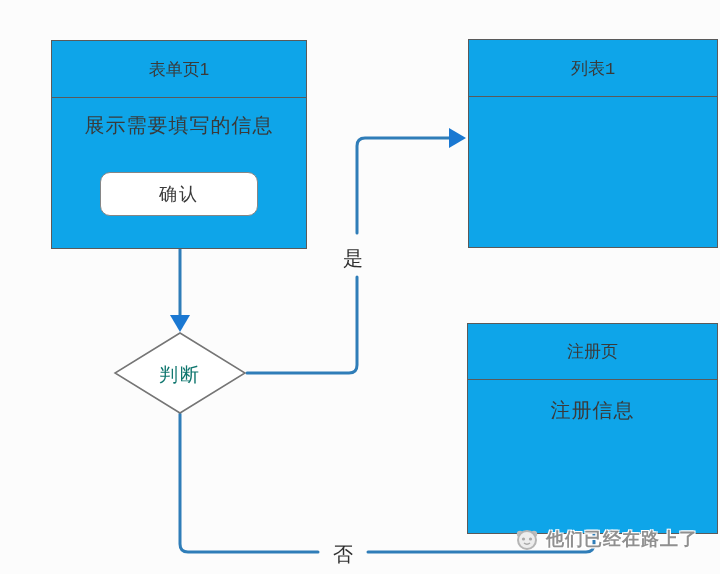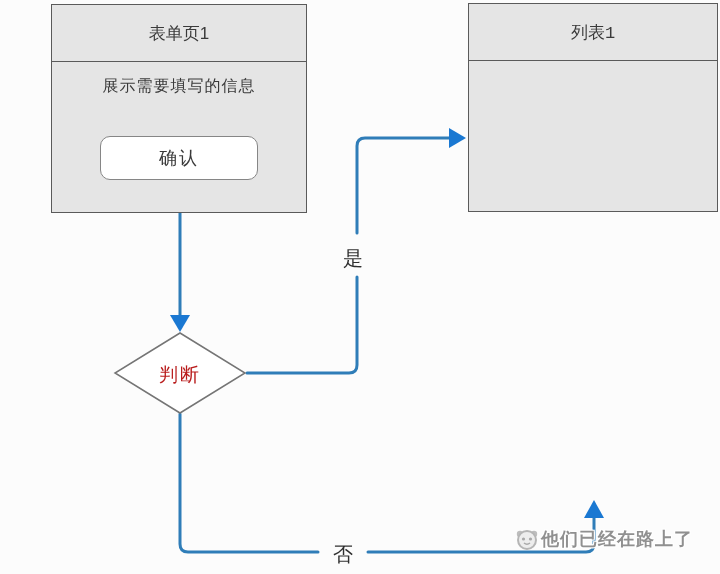--- a/index.html
+++ b/index.html
@@ -8,64 +8,65 @@
     width:720px;height:574px;
     background:#fcfcfc;
     font-family:"Liberation Sans","DejaVu Sans",sans-serif;
     color:#333333;
     overflow:hidden;
   }
   .stage *{box-sizing:border-box;}
   .layer{position:absolute;left:0;top:0;z-index:1;}
   .node{
     position:absolute;
-    background:#e5e5e5;
+    background:#0ea5e9;
     border:1.5px solid #5a5a5a;
     z-index:2;
+    margin-top:36px;
   }
   .node-header{
     height:57px;
     display:flex;align-items:center;justify-content:center;
     border-bottom:1.5px solid #5a5a5a;
     font-size:17px;color:#3a3a3a;
   }
   .node-body{
     text-align:center;
     padding-top:14px;
-    font-size:16px;color:#3a3a3a;
+    font-size:20px;color:#3a3a3a;
     letter-spacing:1px;
   }
   .node-form{left:51px;top:4px;width:256px;height:209px;}
   .node-list{left:468px;top:3px;width:250px;height:209px;font-family:Liberation Mono, monospace;}
   .node-register{left:467px;top:287px;width:251px;height:211px;}
   .node-register .node-header{height:56px;}
   .node-register .node-body{padding-top:17px;}
   .wire-button{
     position:absolute;left:48px;top:131px;
     width:158px;height:44px;
     border:1.5px solid #868686;border-radius:10px;
     background:#ffffff;
     display:flex;align-items:center;justify-content:center;
     font-size:18px;color:#3a3a3a;letter-spacing:2px;
   }
   .diamond-label{
     position:absolute;left:140px;top:362px;width:80px;
-    text-align:center;font-size:19px;color:#b91c1c;
+    text-align:center;font-size:19px;color:#0f766e;
     letter-spacing:2px;z-index:3;
   }
   .edge-label{
     position:absolute;font-size:20px;color:#2f2f2f;
     z-index:3;white-space:nowrap;letter-spacing:1px;
   }
   .label-click{left:49px;top:263px;}
   .label-yes{left:343px;top:245px;}
   .label-no{left:333px;top:541px;}
   .watermark{
     position:absolute;left:513px;top:527px;
-    display:flex;align-items:center;
+    display:flex;align-items:center;gap:5px;
     z-index:4;
   }
   .watermark .wm-text{
     font-size:18px;font-weight:bold;color:#909090;
     letter-spacing:1px;
     text-shadow:-1px -1px 0 #ffffff,1px -1px 0 #ffffff,-1px 1px 0 #ffffff,1px 1px 0 #ffffff;
   }
 </style>
 </head>
 <body>
@@ -89,20 +90,24 @@
   <div class="node node-form">
     <div class="node-header">表单页1</div>
     <div class="node-body">展示需要填写的信息</div>
     <div class="wire-button">确认</div>
   </div>
 
   <div class="node node-list">
     <div class="node-header">列表1</div>
   </div>
 
+  <div class="node node-register">
+    <div class="node-header">注册页</div>
+    <div class="node-body">注册信息</div>
+  </div>
 
   <div class="diamond-label">判断</div>
 
   <div class="edge-label label-yes">是</div>
   <div class="edge-label label-no">否</div>
 
   <div class="watermark">
     <svg width="28" height="24" viewBox="0 0 28 24">
       <circle cx="7" cy="7" r="3.2" fill="#bdbdbd"></circle>
       <circle cx="21" cy="7" r="3.2" fill="#bdbdbd"></circle>

